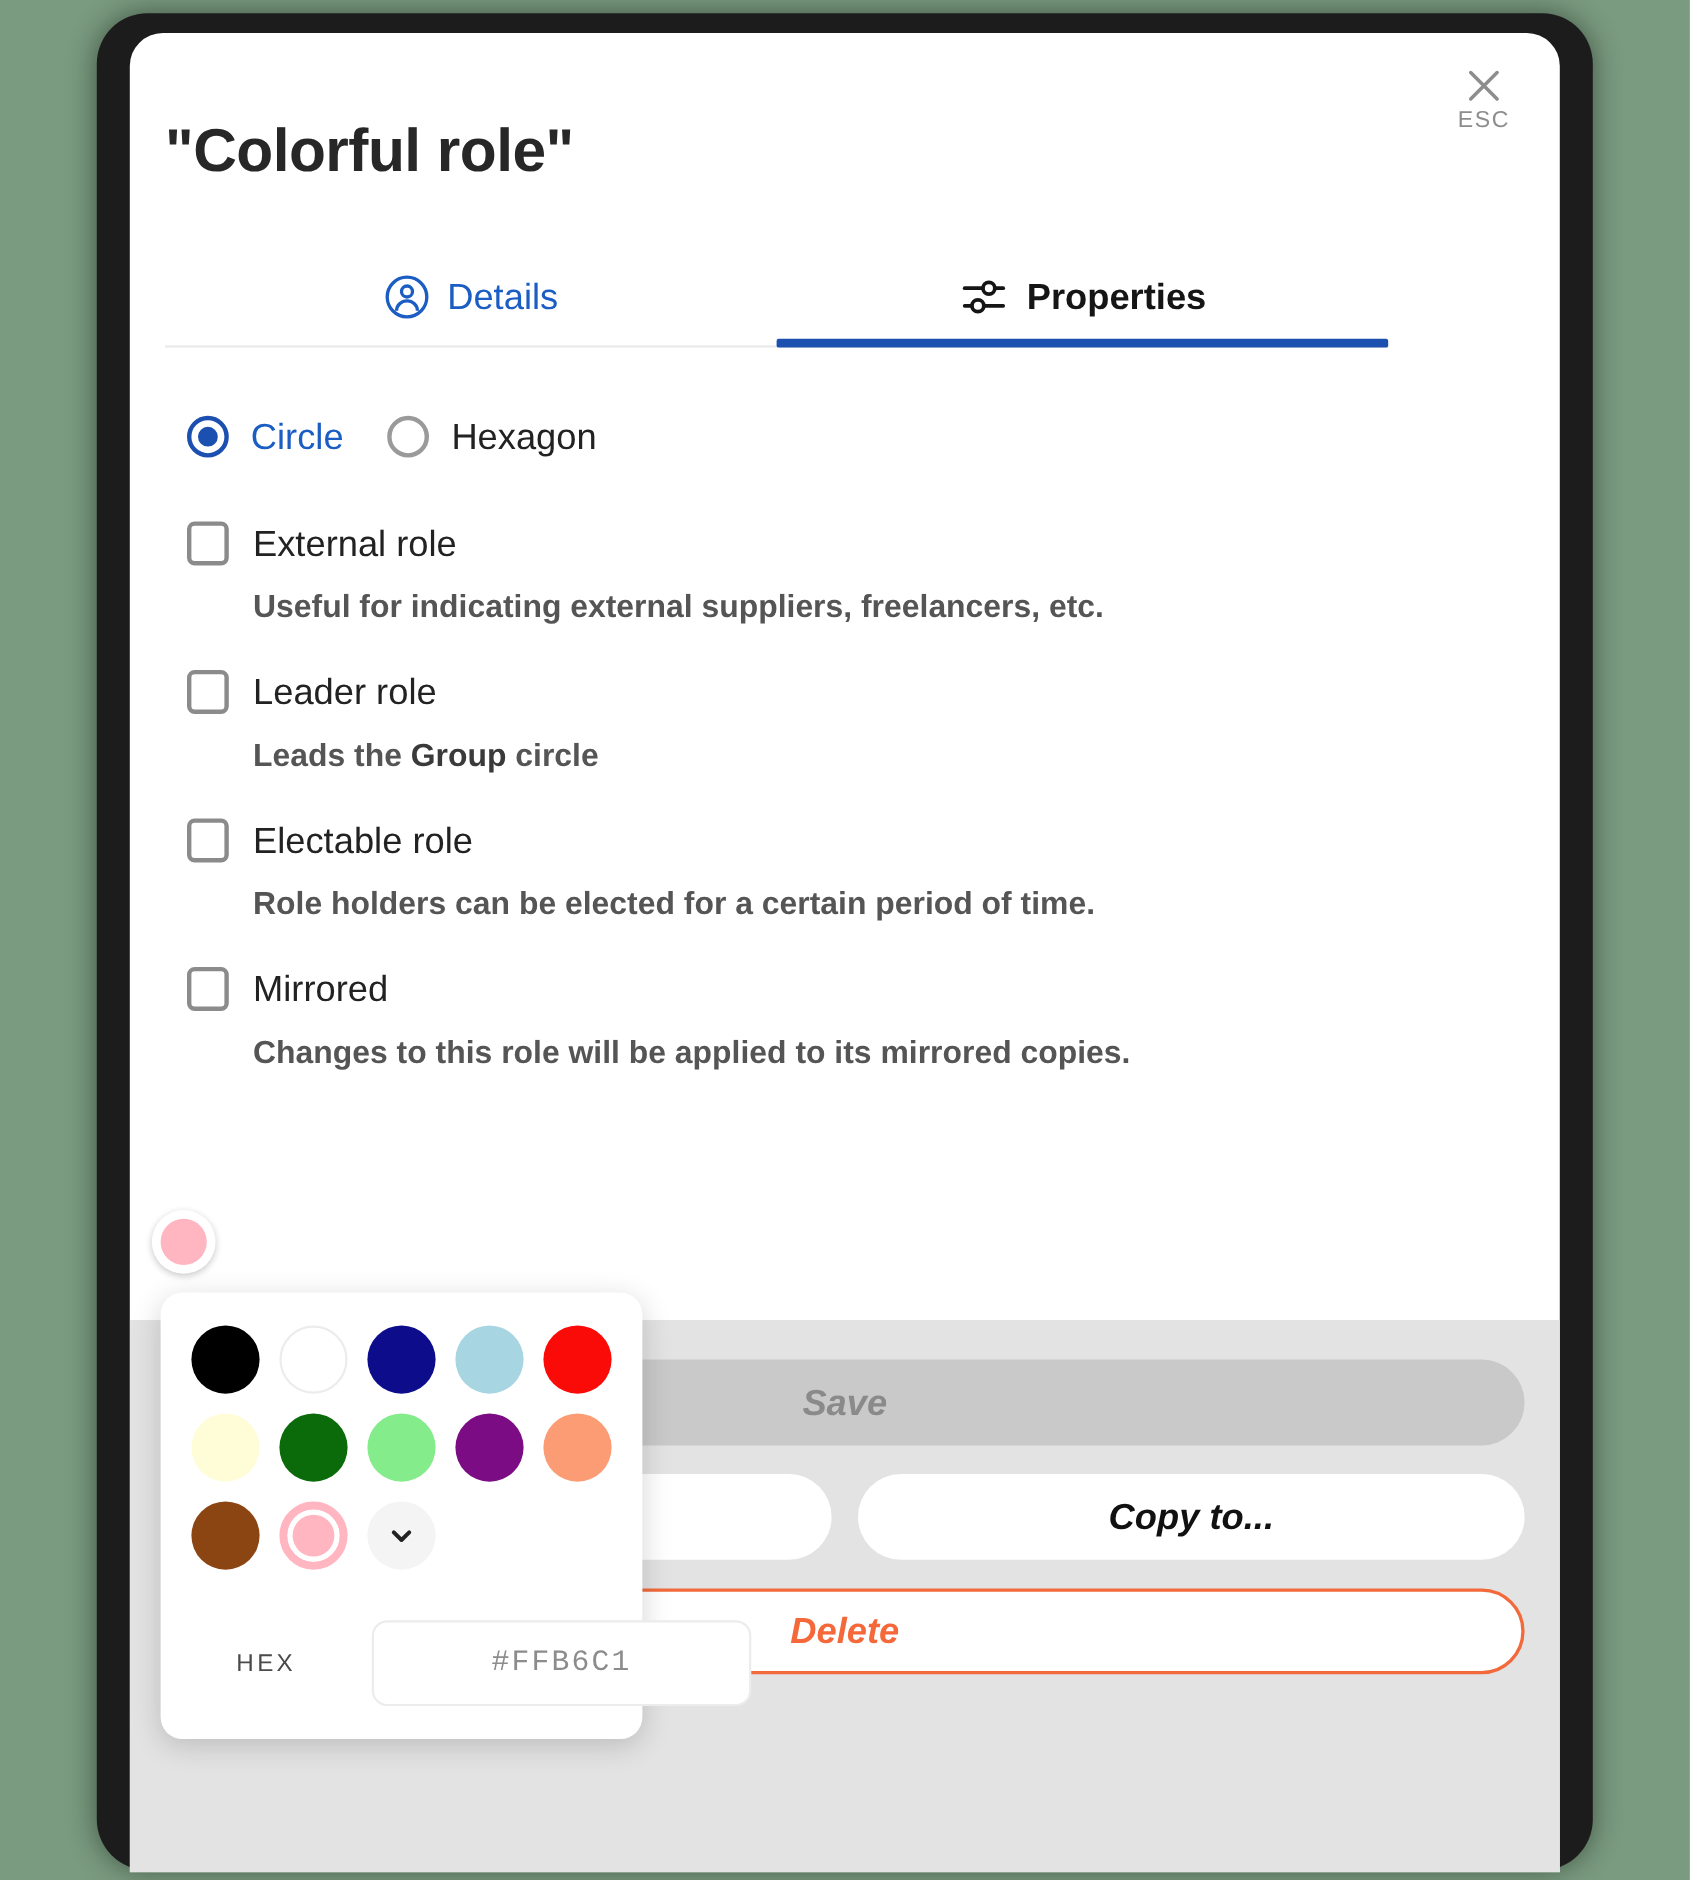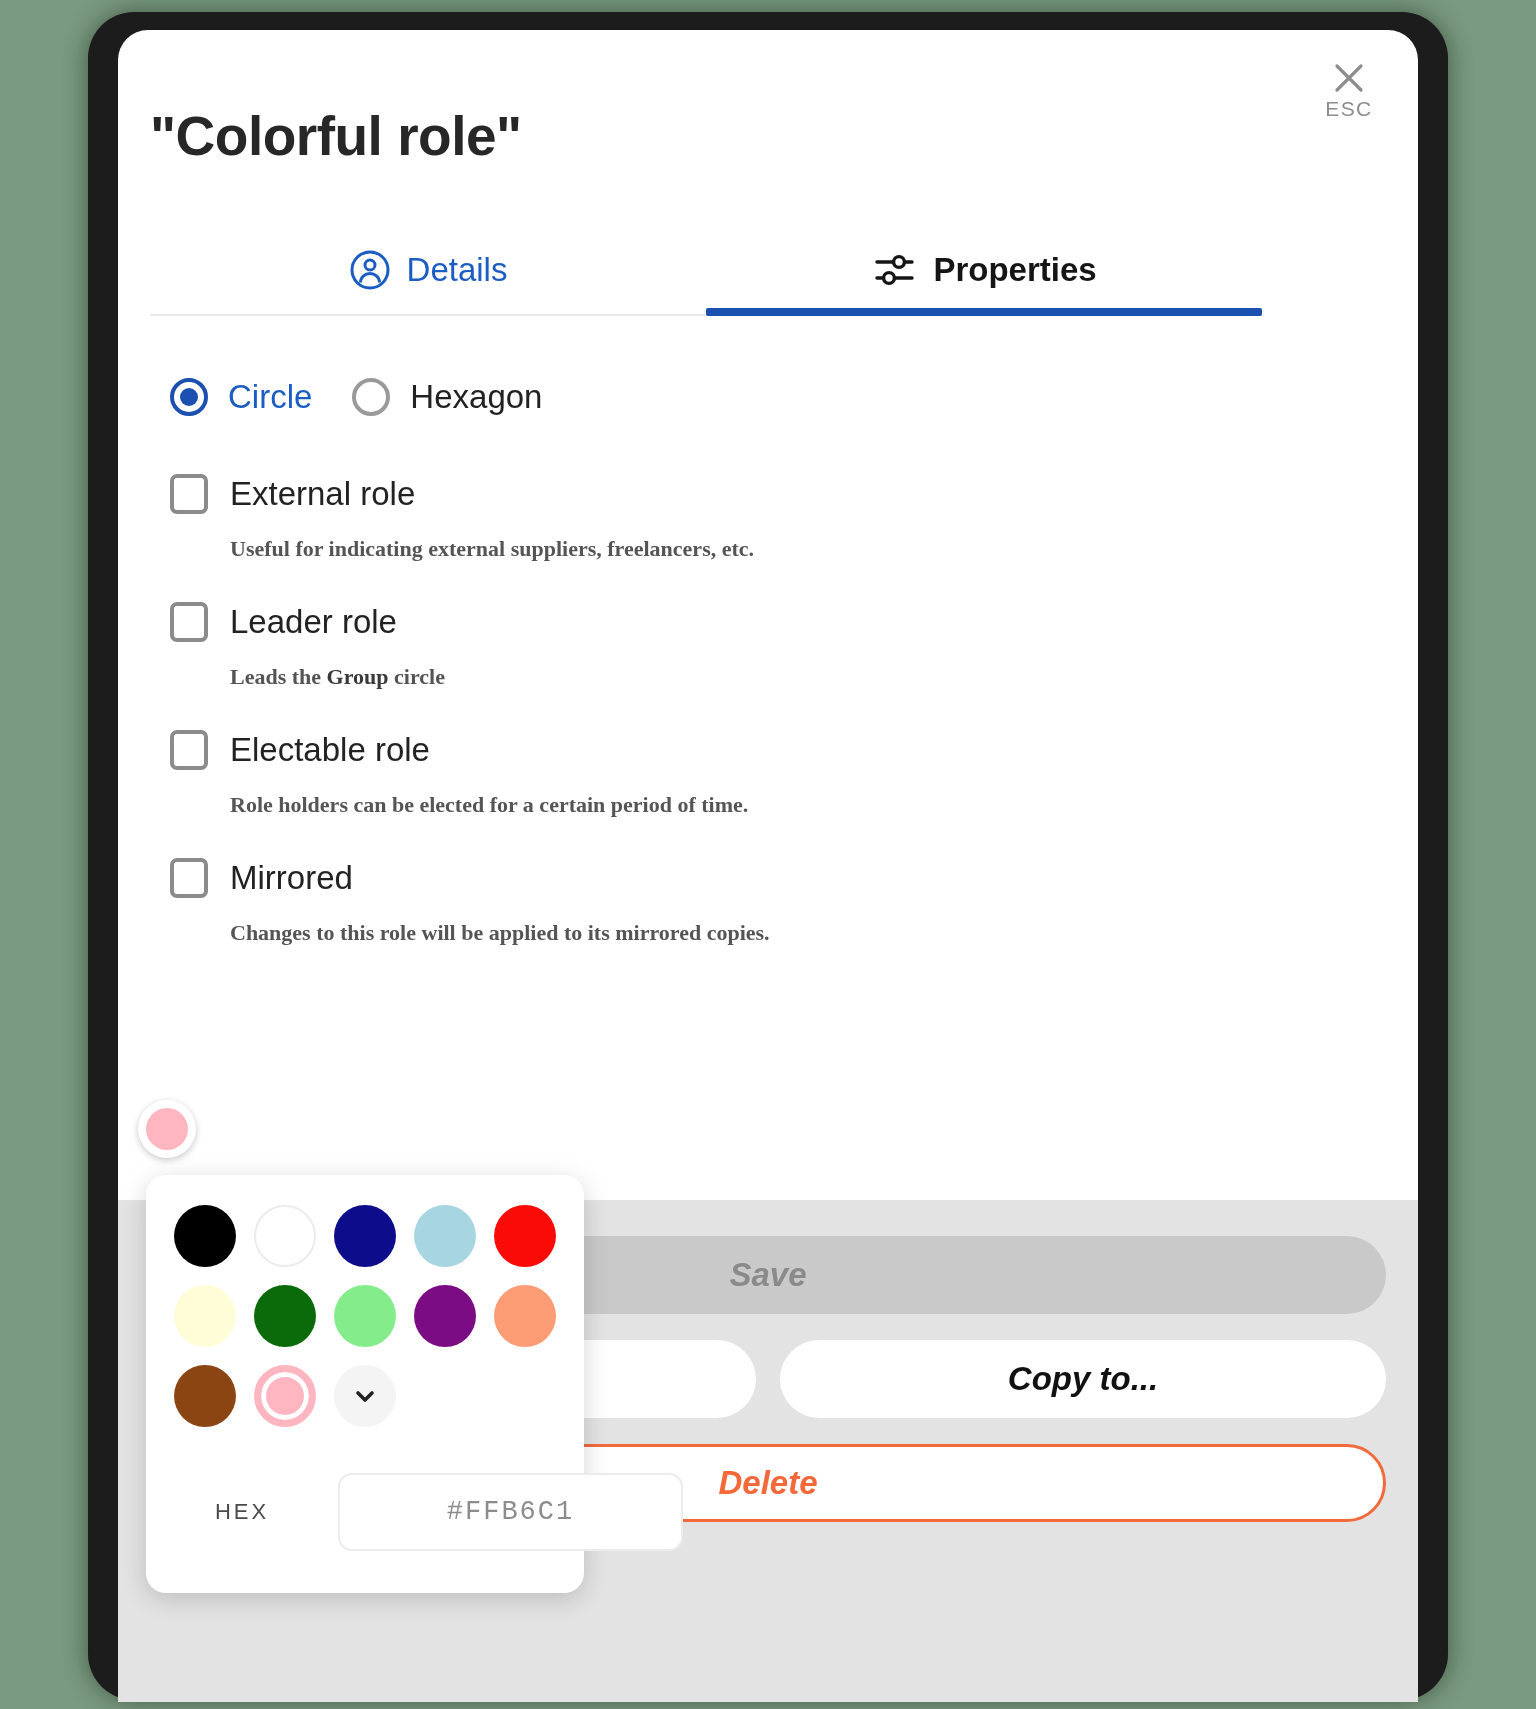--- a/index.html
+++ b/index.html
@@ -140,26 +140,25 @@
   .check-row { display: flex; align-items: center; cursor: pointer; }
   .checkbox {
     width: 38px; height: 40px;
     border: 4px solid #8b8b8b;
     border-radius: 7px;
     background: #fff;
     flex: none;
   }
   .check-label { font-size: 33px; color: #222; margin-left: 22px; }
   .help-text {
-    font-size: 22px;
+    font-size: 29px;
     color: #555;
     font-weight: 600;
     margin-top: 22px;
     margin-left: 60px;
-    font-family: Liberation Serif, serif;
   }
   .help-text b { font-weight: 700; color: #3a3a3a; }
 
   
   #color-row {
     position: absolute;
     left: 20px;
     top: 1070px;
     display: flex;
     align-items: center;
@@ -238,21 +237,21 @@
 
   
   #color-popover {
     position: absolute;
     left: 28px;
     top: 1145px;
     width: 438px;
     background: #fff;
     border-radius: 20px;
     box-shadow: 0 6px 26px rgba(0,0,0,0.17);
-    padding: 30px 26px 12px 26px;
+    padding: 30px 26px 0 26px;
     z-index: 20;
   }
   #swatch-grid {
     display: grid;
     grid-template-columns: repeat(5, 1fr);
     row-gap: 18px;
     column-gap: 14px;
   }
   .sw-cell {
     width: 62px; height: 62px;

